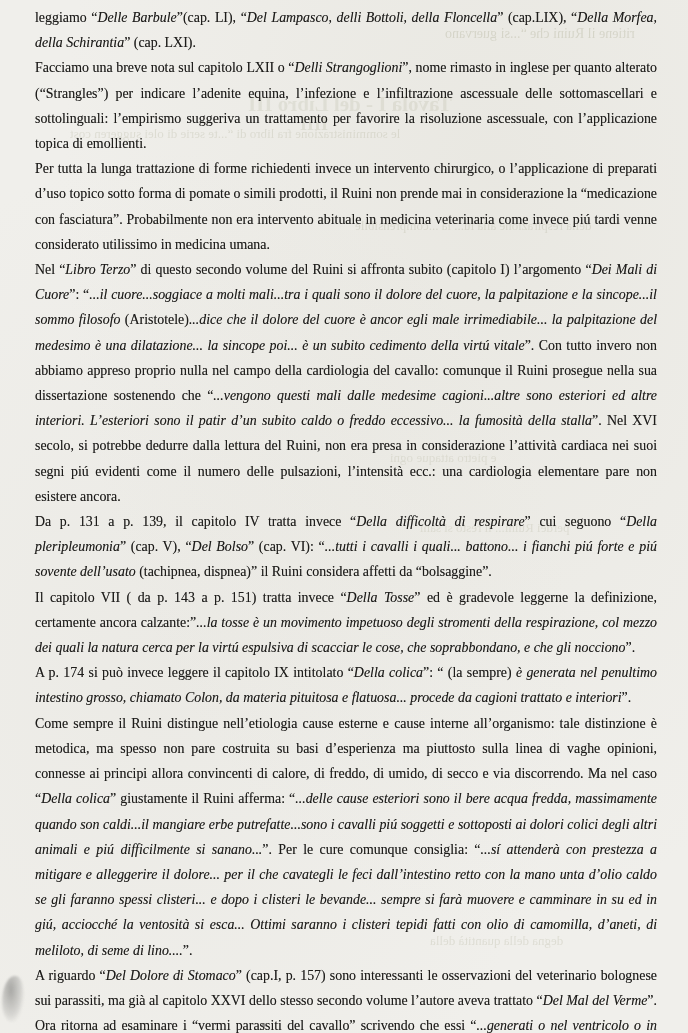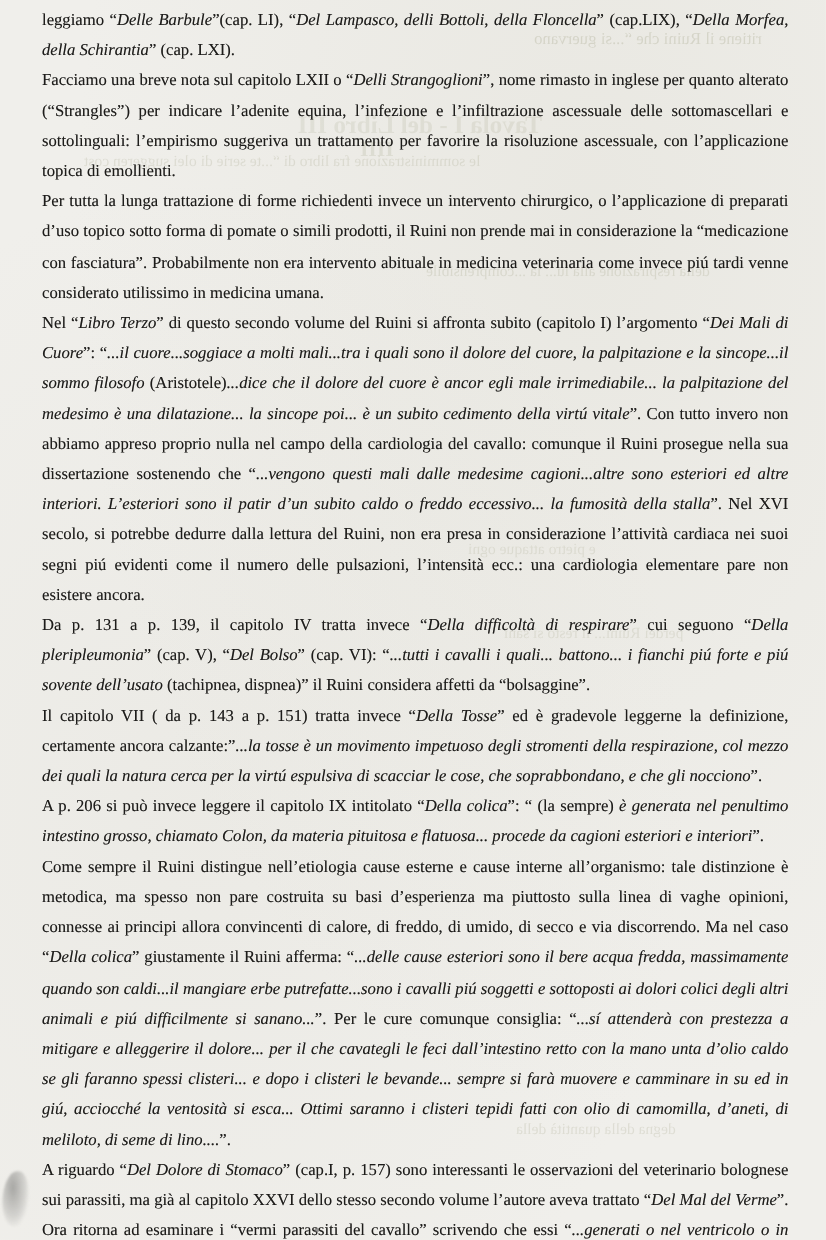--- a/index.html
+++ b/index.html
@@ -50,20 +50,20 @@
     <span class="ghost" style="left: 430px; top: 933px; font-size: 13px; font-weight: normal; opacity: 0.16; color: rgb(131, 132, 95);">degna della quantità della</span>
   </div>
 
 <main class="text-block" id="text-block" style="color: rgb(29, 28, 26);">
     <p><span>leggiamo “</span><span class="it">Delle Barbule</span><span>”(cap. LI), “</span><span class="it">Del Lampasco, delli Bottoli, della Floncella</span><span>” (cap.LIX), “</span><span class="it">Della Morfea, della Schirantia</span><span>” (cap. LXI).</span></p>
     <p><span>Facciamo una breve nota sul capitolo LXII o “</span><span class="it">Delli Strangoglioni</span><span>”, nome rimasto in inglese per quanto alterato (“Strangles”) per indicare l’adenite equina, l’infezione e l’infiltrazione ascessuale delle sottomascellari e sottolinguali: l’empirismo suggeriva un trattamento per favorire la risoluzione ascessuale, con l’applicazione topica di emollienti.</span></p>
     <p><span>Per tutta la lunga trattazione di forme richiedenti invece un intervento chirurgico, o l’applicazione di preparati d’uso topico sotto forma di pomate o simili prodotti, il Ruini non prende mai in considerazione la “medicazione con fasciatura”. Probabilmente non era intervento abituale in medicina veterinaria come invece piú tardi venne considerato utilissimo in medicina umana.</span></p>
     <p><span>Nel “</span><span class="it">Libro Terzo</span><span>” di questo secondo volume del Ruini si affronta subito (capitolo I) l’argomento “</span><span class="it">Dei Mali di Cuore</span><span>”: “</span><span class="it">...il cuore...soggiace a molti mali...tra i quali sono il dolore del cuore, la palpitazione e la sincope...il sommo filosofo </span><span>(Aristotele)</span><span class="it">...dice che il dolore del cuore è ancor egli male irrimediabile... la palpitazione del medesimo è una dilatazione... la sincope poi... è un subito cedimento della virtú vitale</span><span>”. Con tutto invero non abbiamo appreso proprio nulla nel campo della cardiologia del cavallo: comunque il Ruini prosegue nella sua dissertazione sostenendo che “</span><span class="it">...vengono questi mali dalle medesime cagioni...altre sono esteriori ed altre interiori. L’esteriori sono il patir d’un subito caldo o freddo eccessivo... la fumosità della stalla</span><span>”. Nel XVI secolo, si potrebbe dedurre dalla lettura del Ruini, non era presa in considerazione l’attività cardiaca nei suoi segni piú evidenti come il numero delle pulsazioni, l’intensità ecc.: una cardiologia elementare pare non esistere ancora.</span></p>
     <p><span>Da p. 131 a p. 139, il capitolo IV tratta invece “</span><span class="it">Della difficoltà di respirare</span><span>” cui seguono “</span><span class="it">Della pleripleumonia</span><span>” (cap. V), “</span><span class="it">Del Bolso</span><span>” (cap. VI): “</span><span class="it">...tutti i cavalli i quali... battono... i fianchi piú forte e piú sovente dell’usato </span><span>(tachipnea, dispnea)” il Ruini considera affetti da “bolsaggine”.</span></p>
     <p><span>Il capitolo VII ( da p. 143 a p. 151) tratta invece “</span><span class="it">Della Tosse</span><span>” ed è gradevole leggerne la definizione, certamente ancora calzante:”</span><span class="it">...la tosse è un movimento impetuoso degli stromenti della respirazione, col mezzo dei quali la natura cerca per la virtú espulsiva di scacciar le cose, che soprabbondano, e che gli nocciono</span><span>”.</span></p>
-    <p><span>A p. 206 si può invece leggere il capitolo IX intitolato “</span><span class="it">Della colica</span><span>”: “ (la sempre) </span><span class="it">è generata nel penultimo intestino grosso, chiamato Colon, da materia pituitosa e flatuosa... procede da cagioni esteriori e interiori</span><span>”.</span></p>
+    <p><span>A p. 174 si può invece leggere il capitolo IX intitolato “</span><span class="it">Della colica</span><span>”: “ (la sempre) </span><span class="it">è generata nel penultimo intestino grosso, chiamato Colon, da materia pituitosa e flatuosa... procede da cagioni trattato e interiori</span><span>”.</span></p>
     <p><span>Come sempre il Ruini distingue nell’etiologia cause esterne e cause interne all’organismo: tale distinzione è metodica, ma spesso non pare costruita su basi d’esperienza ma piuttosto sulla linea di vaghe opinioni, connesse ai principi allora convincenti di calore, di freddo, di umido, di secco e via discorrendo. Ma nel caso “</span><span class="it">Della colica</span><span>” giustamente il Ruini afferma: “</span><span class="it">...delle cause esteriori sono il bere acqua fredda, massimamente quando son caldi...il mangiare erbe putrefatte...sono i cavalli piú soggetti e sottoposti ai dolori colici degli altri animali e piú difficilmente si sanano...</span><span>”. Per le cure comunque consiglia: “</span><span class="it">...sí attenderà con prestezza a mitigare e alleggerire il dolore... per il che cavategli le feci dall’intestino retto con la mano unta d’olio caldo se gli faranno spessi clisteri... e dopo i clisteri le bevande... sempre si farà muovere e camminare in su ed in giú, acciocché la ventosità si esca... Ottimi saranno i clisteri tepidi fatti con olio di camomilla, d’aneti, di meliloto, di seme di lino....</span><span>”.</span></p>
     <p><span>A riguardo “</span><span class="it">Del Dolore di Stomaco</span><span>” (cap.I, p. 157) sono interessanti le osservazioni del veterinario bolognese sui parassiti, ma già al capitolo XXVI dello stesso secondo volume l’autore aveva trattato “</span><span class="it">Del Mal del Verme</span><span>”. Ora ritorna ad esaminare i “vermi parassiti del cavallo” scrivendo che essi “</span><span class="it">...generati o nel ventricolo o in altro luogo, ascendono alle parti piú sensibili dello stomaco, e lo mordono e rodono...: come piú volte ci ha mostrato la sperienza maestra delle cose, avendo noi visti alcuni </span></p>
   </main>
 
 <div class="smudge" id="smudge" style="left: 2px; top: 976px; width: 22px; height: 46px;"></div>
 
 <div class="speck" id="speck" style="left: 262px; top: 1023px; width: 4px; height: 4px;"></div>
 
 </body></html>

